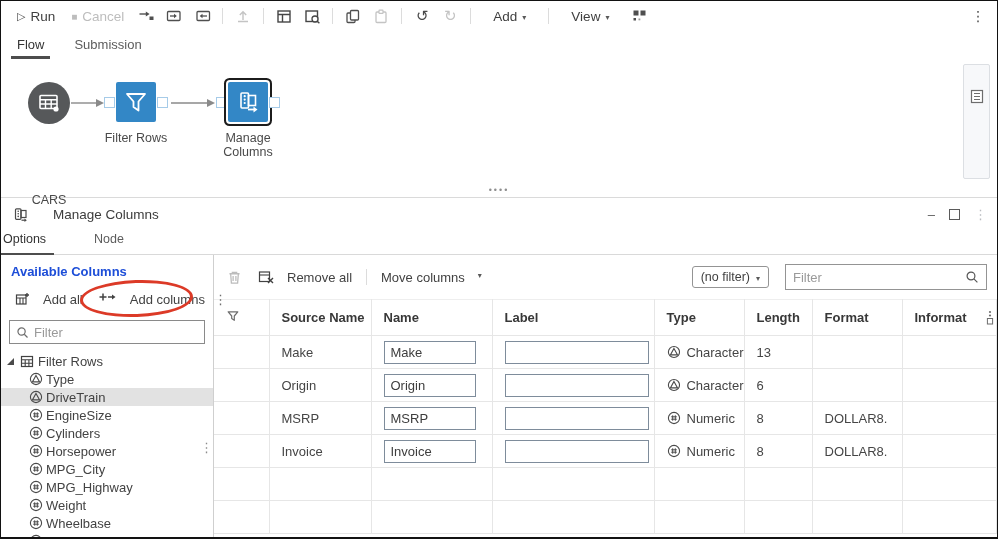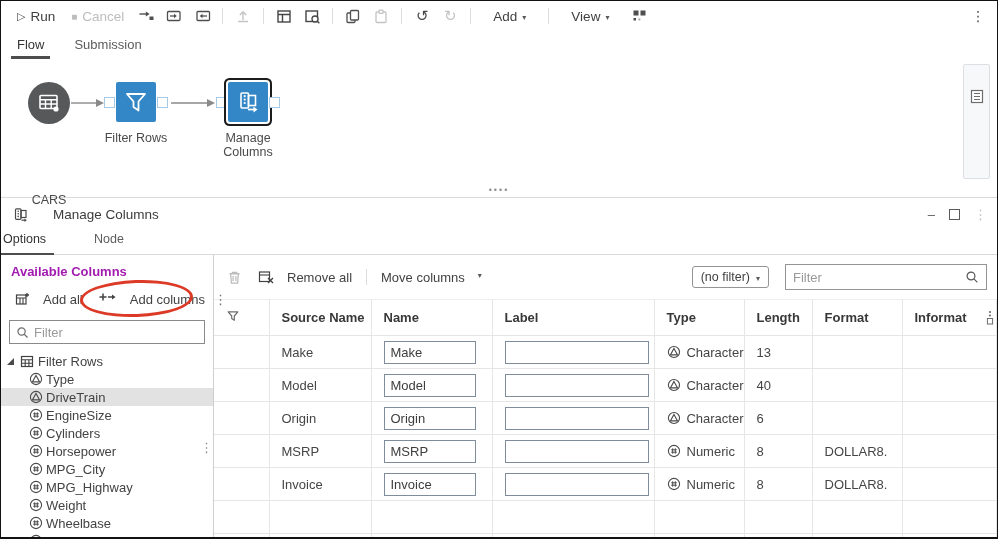--- a/index.html
+++ b/index.html
@@ -48,21 +48,21 @@
   .pwin .maxi { font-size:12px; border:1.5px solid #5a5a5a; width:11px; height:11px; display:inline-block; }
   .pwin .pk { color:#b9bcc0; font-size:13px; cursor:pointer; }
   .ptabs { height:24px; flex:0 0 24px; display:flex; gap:44px; border-bottom:1px solid #d9d9d9; }
   .ptab { font-size:12.5px; color:#5c5c5c; padding:1px 2px; cursor:pointer; position:relative; }
   .ptab.active { color:#333; }
   .ptab.active:after { content:""; position:absolute; left:-6px; right:-6px; bottom:-1px; height:2.5px; background:#4d4d4d; }
 
   
   .pbody { flex:1; display:flex; min-height:0; position:relative; }
   .left { width:213px; flex:0 0 213px; border-right:1px solid #cfcfcf; padding-top:7px; position:relative; }
-  .avtitle { font-size:13px; font-weight:bold; color:#a21caf; padding:2px 10px 6px 10px; }
+  .avtitle { font-size:13px; font-weight:bold; color:#1d4ed8; padding:2px 10px 6px 10px; }
   .btnrow { display:flex; align-items:center; height:28px; padding:0 6px 0 8px; position:relative; }
   .smallbtn { display:flex; align-items:flex-start; gap:13px; font-size:13px; color:#424242; padding:3px 6px; cursor:pointer; white-space:nowrap; }
   .vdiv { width:1px; height:16px; background:#dcdcdc; margin:0 2px; }
   .btnrow .kebab2 { margin-left:auto; color:#6f6f6f; font-size:13px; cursor:pointer; padding:0 3px; }
   .redcircle { position:absolute; left:79px; top:-5px; width:113px; height:37px;
                border:3px solid #dc3a27; border-radius:50%; transform:rotate(-2deg); pointer-events:none; }
   .filterbox { margin:7px 8px 8px 8px; height:24px; border:1px solid #8a8a8a; display:flex; align-items:center; padding:0 6px; gap:5px; background:#fff; }
   .filterbox input { border:none; outline:none; flex:1; font:13px "Liberation Sans",sans-serif; color:#444; min-width:0; background:transparent; }
   .filterbox input::placeholder { color:#9a9a9a; }
   .tree { font-size:13px; color:#434343; }
@@ -491,38 +491,20 @@
                     <path d="M7 3.4 L10.6 9.9 H3.4 Z" stroke="#4a4a4a" stroke-width="1.1" fill="none"></path>
                   </svg>
                   <span>Character</span>
                 </span>
               </td>
           <td class="lencol">13</td>
           <td></td>
           <td></td>
         </tr>
 
-        <tr>
-          <td class="funcol"></td>
-          <td>Model</td>
-          <td><input class="cellinput" value="Model" style=""></td>
-          <td><input class="cellinput lbl" value="" style=""></td>
-          <td>
-                <span class="typecell">
-                  <svg class="ic" width="14" height="14" viewBox="0 0 14 14">
-                    <circle cx="7" cy="7" r="5.6" stroke="#4a4a4a" stroke-width="1.1" fill="none"></circle>
-                    <path d="M7 3.4 L10.6 9.9 H3.4 Z" stroke="#4a4a4a" stroke-width="1.1" fill="none"></path>
-                  </svg>
-                  <span>Character</span>
-                </span>
-              </td>
-          <td class="lencol">40</td>
-          <td></td>
-          <td></td>
-        </tr>
 
         <tr>
           <td class="funcol"></td>
           <td>Origin</td>
           <td><input class="cellinput" value="Origin" style=""></td>
           <td><input class="cellinput lbl" value="" style=""></td>
           <td>
                 <span class="typecell">
                   <svg class="ic" width="14" height="14" viewBox="0 0 14 14">
                     <circle cx="7" cy="7" r="5.6" stroke="#4a4a4a" stroke-width="1.1" fill="none"></circle>

